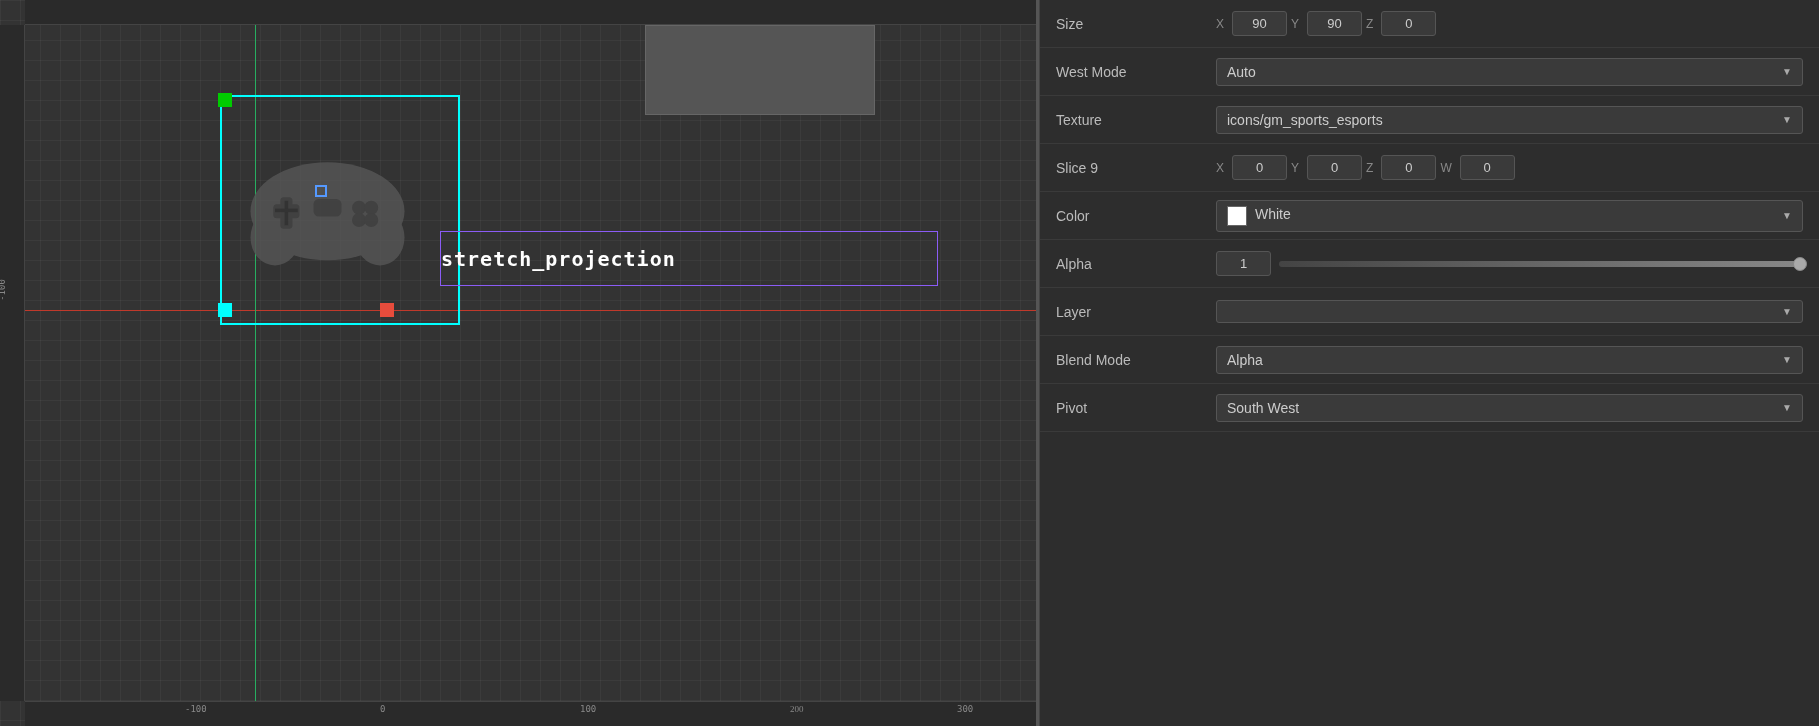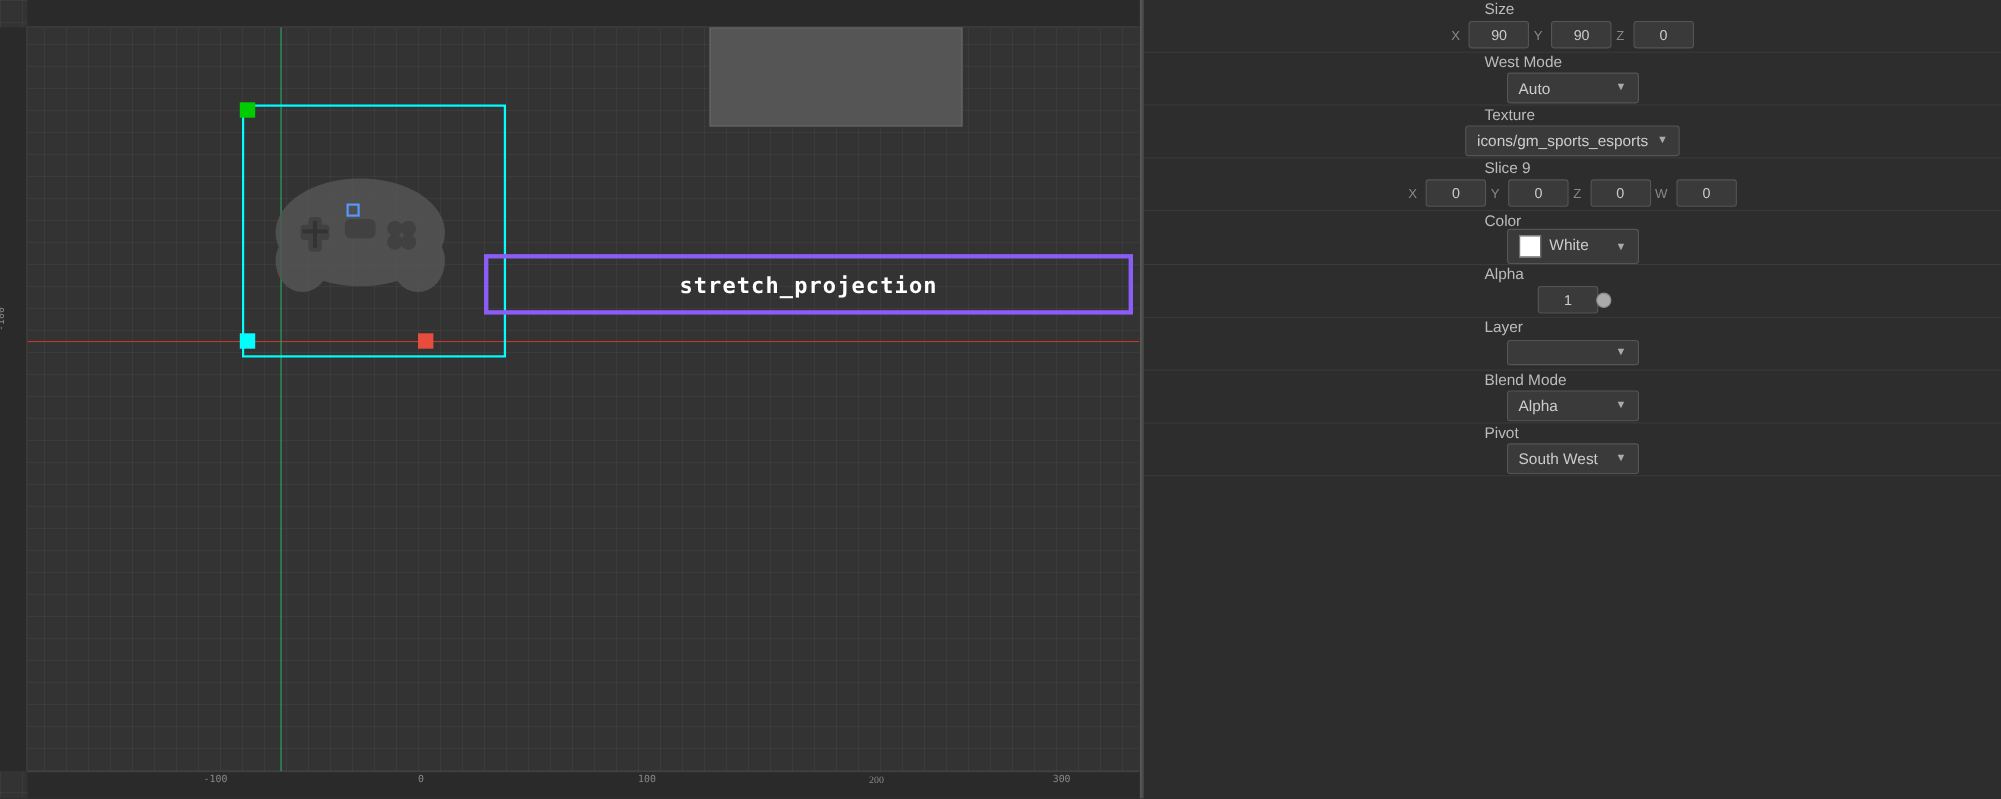--- a/index.html
+++ b/index.html
@@ -140,27 +140,26 @@
       border: 2px solid #5599ff;
       top: 160px;
       left: 290px;
     }
 
     
     .stretch-text-box {
       position: absolute;
       top: 206px;
       left: 415px;
-      width: 590px;
+      width: 498px;
       height: 55px;
-      border: 4px solid #8b5cf6;
+      border: 1px solid #8b5cf6;
       background: transparent;
       display: flex;
       align-items: center;
-      justify-content: center;
     }
     .stretch-text {
       color: white;
       font-family: monospace;
       font-size: 20px;
       font-weight: bold;
       letter-spacing: 1px;
     }
 
     
@@ -192,21 +191,20 @@
       border-bottom: 1px solid #444;
       background: #2d2d2d;
     }
 
     .prop-row {
       display: flex;
       align-items: center;
       border-bottom: 1px solid #3a3a3a;
       min-height: 48px;
       padding: 0 16px;
-      flex-direction: column;
     }
 
     .prop-label {
       width: 160px;
       min-width: 160px;
       color: #bbb;
       font-size: 14px;
     }
 
     .prop-value {

